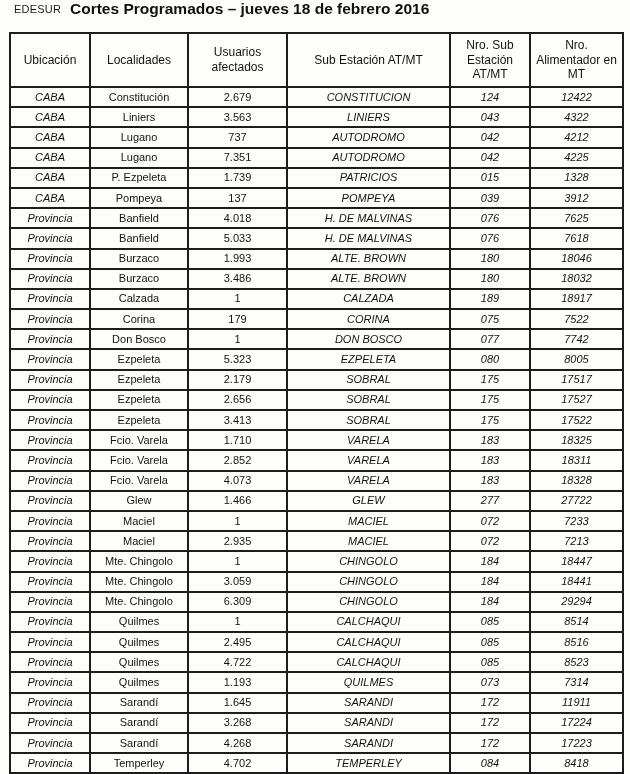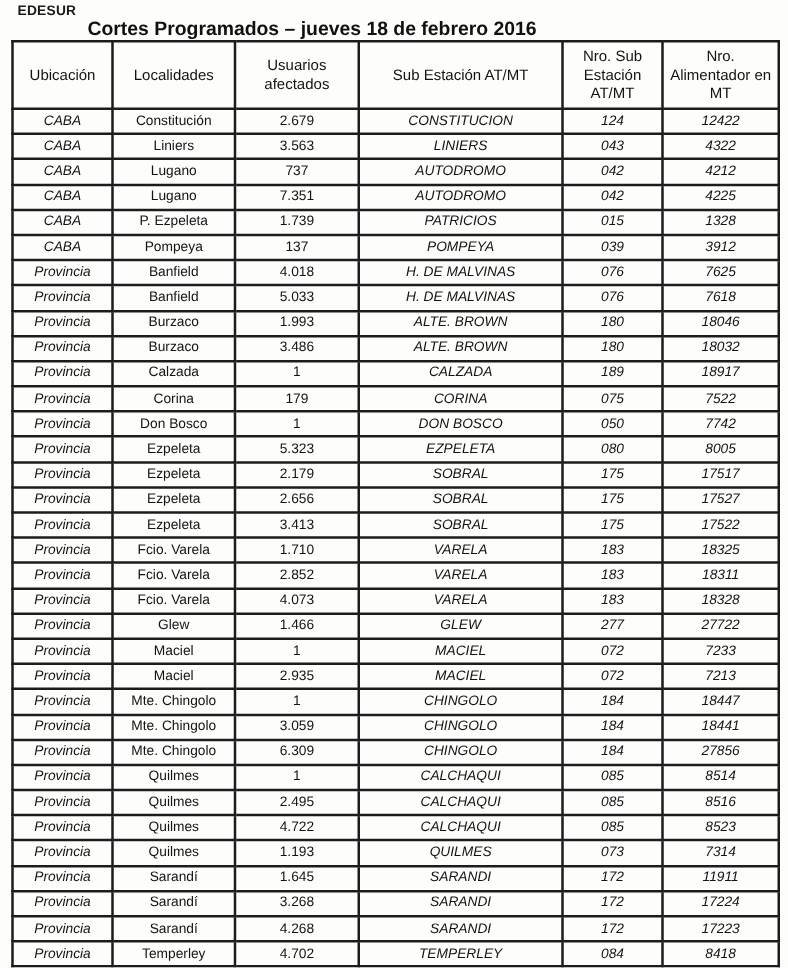--- a/index.html
+++ b/index.html
@@ -13,28 +13,28 @@
     background: #fdfdfc;
     font-family: "Liberation Sans", sans-serif;
     color: #151515;
     overflow: hidden;
   }
   .brand {
     position: absolute;
     left: 14px;
     top: 3px;
     font-size: 11px;
-    font-weight: bold;
+    font-weight: normal;
     letter-spacing: 0.2px;
     color: #1a1a1a;
   }
   .doc-title {
     position: absolute;
     left: 70px;
-    top: 15px;
+    top: 0;
     font-size: 15.5px;
     font-weight: bold;
     color: #101010;
     white-space: nowrap;
   }
   table.outage-table {
     position: absolute;
     left: 9px;
     top: 32px;
     width: 613px;
@@ -192,21 +192,21 @@
         <td class="c-usuarios">179</td>
         <td class="c-subestacion">CORINA</td>
         <td class="c-nrosub">075</td>
         <td class="c-alimentador">7522</td>
       </tr>
       <tr>
         <td class="c-ubicacion">Provincia</td>
         <td class="c-localidad">Don Bosco</td>
         <td class="c-usuarios">1</td>
         <td class="c-subestacion">DON BOSCO</td>
-        <td class="c-nrosub">050</td>
+        <td class="c-nrosub">077</td>
         <td class="c-alimentador">7742</td>
       </tr>
       <tr>
         <td class="c-ubicacion">Provincia</td>
         <td class="c-localidad">Ezpeleta</td>
         <td class="c-usuarios">5.323</td>
         <td class="c-subestacion">EZPELETA</td>
         <td class="c-nrosub">080</td>
         <td class="c-alimentador">8005</td>
       </tr>
@@ -297,21 +297,21 @@
         <td class="c-subestacion">CHINGOLO</td>
         <td class="c-nrosub">184</td>
         <td class="c-alimentador">18441</td>
       </tr>
       <tr>
         <td class="c-ubicacion">Provincia</td>
         <td class="c-localidad">Mte. Chingolo</td>
         <td class="c-usuarios">6.309</td>
         <td class="c-subestacion">CHINGOLO</td>
         <td class="c-nrosub">184</td>
-        <td class="c-alimentador">27856</td>
+        <td class="c-alimentador">29294</td>
       </tr>
       <tr>
         <td class="c-ubicacion">Provincia</td>
         <td class="c-localidad">Quilmes</td>
         <td class="c-usuarios">1</td>
         <td class="c-subestacion">CALCHAQUI</td>
         <td class="c-nrosub">085</td>
         <td class="c-alimentador">8514</td>
       </tr>
       <tr>

